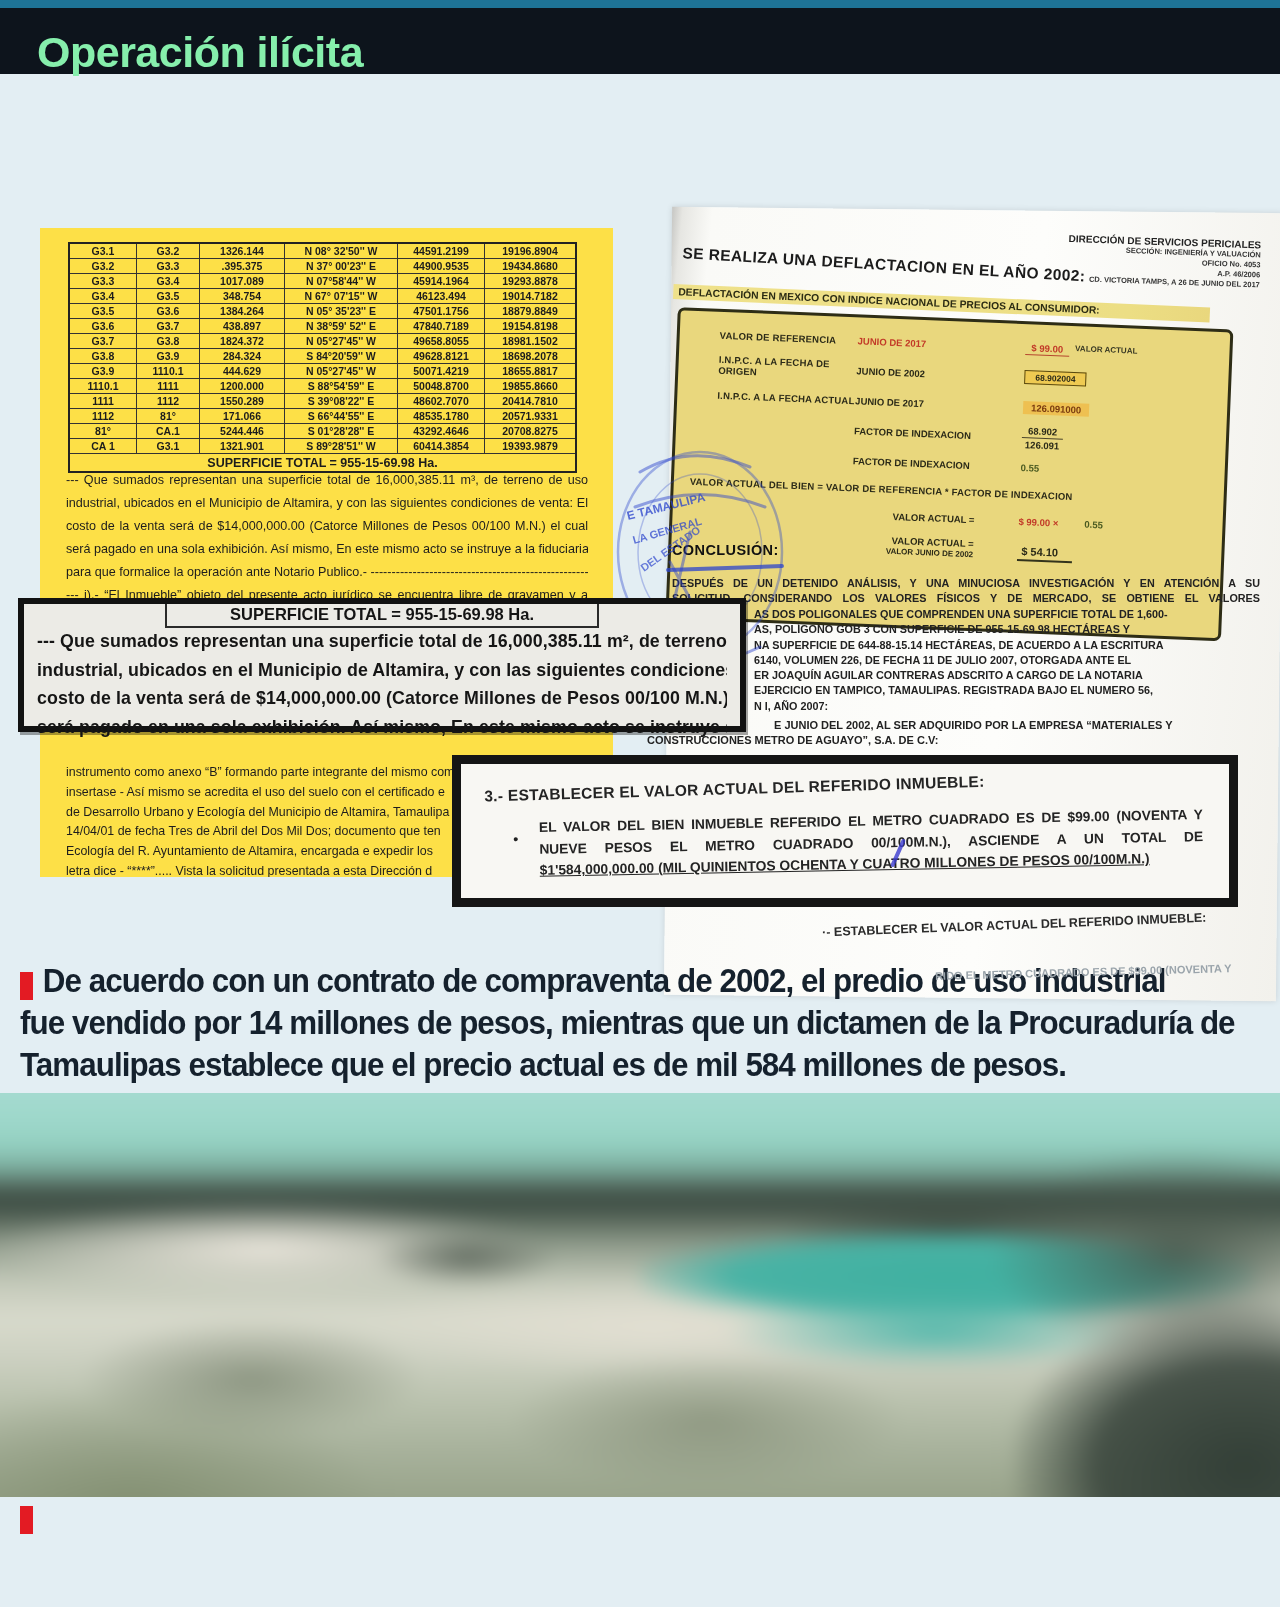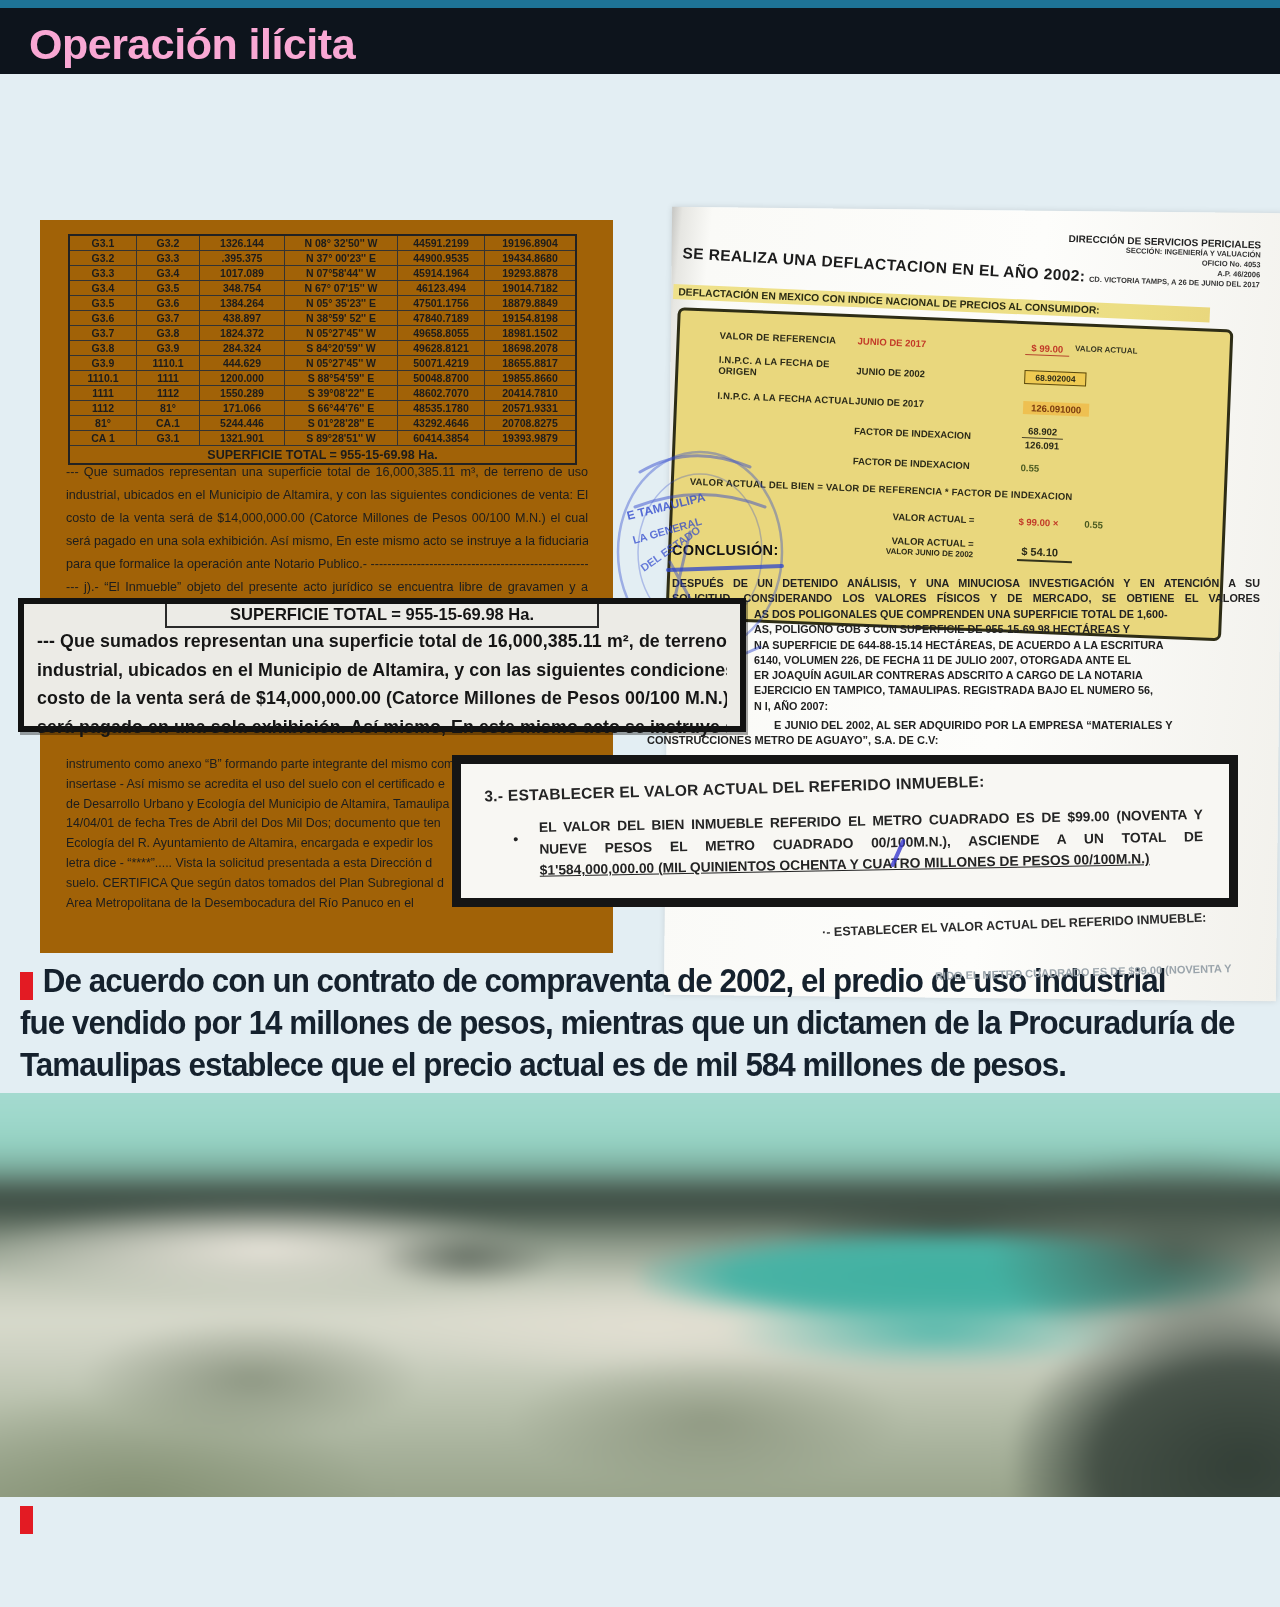--- a/index.html
+++ b/index.html
@@ -2,27 +2,27 @@
 <html><head>
 <meta charset="utf-8">
 <style>
   html,body{margin:0;padding:0;}
   body{font-family:"Liberation Sans", sans-serif; background:#e3eef3;}
   .page{position:relative;width:1280px;height:1607px;overflow:hidden;background:#e3eef3;}
 
   
   .topstrip{position:absolute;left:0;top:0;width:1280px;height:8px;background:#1e7396;}
   .hdr{position:absolute;left:0;top:8px;width:1280px;height:66px;background:#0d141c;}
-  .hdr h1{margin:4px;padding:8px 0 0 25px;color:#f9a8d4;font-size:43px;font-weight:bold;letter-spacing:-0.5px;}
+  .hdr h1{margin:12px;padding:8px 0 0 25px;color:#86efac;font-size:43px;font-weight:bold;letter-spacing:-0.5px;}
   .subbar{position:absolute;left:0;top:74px;width:1280px;height:106px;background:#206a8c;border-bottom:3px solid #18597a;}
   .subbar .s1,.subbar .s2{position:absolute;left:30px;color:#fff;font-weight:bold;font-size:29px;letter-spacing:-0.4px;transform:scaleX(.97);transform-origin:left;}
   .subbar .s1{top:16px}.subbar .s2{top:56px}
 
   
-  .docL{position:absolute;left:40px;top:220px;width:573px;height:733px;background:#a16207;z-index:2;overflow:hidden;}
+  .docL{position:absolute;left:40px;top:228px;width:573px;height:649px;background:#fde047;z-index:2;overflow:hidden;}
   table.coord{position:absolute;left:28px;top:14px;border-collapse:collapse;border:2px solid #222;font-size:10.5px;font-weight:bold;color:#1c1c1c;}
   table.coord td{border:1px solid #333;height:14px;padding:0 2px;text-align:center;white-space:nowrap;}
   table.coord td:nth-child(1){width:62px}
   table.coord td:nth-child(2){width:58px}
   table.coord td:nth-child(3){width:80px}
   table.coord td:nth-child(4){width:108px}
   table.coord td:nth-child(5){width:82px}
   table.coord td:nth-child(6){width:86px}
   table.coord td.tot{font-size:12.5px;height:17px;}
   .para1{position:absolute;left:26px;top:245px;width:522px;font-size:12.6px;color:#1d1d1d;}
@@ -209,21 +209,21 @@
             <td>1112</td>
             <td>1550.289</td>
             <td>S 39°08'22'' E</td>
             <td>48602.7070</td>
             <td>20414.7810</td>
           </tr>
           <tr>
             <td>1112</td>
             <td>81°</td>
             <td>171.066</td>
-            <td>S 66°44'76'' E</td>
+            <td>S 66°44'55'' E</td>
             <td>48535.1780</td>
             <td>20571.9331</td>
           </tr>
           <tr>
             <td>81°</td>
             <td>CA.1</td>
             <td>5244.446</td>
             <td>S 01°28'28'' E</td>
             <td>43292.4646</td>
             <td>20708.8275</td>

